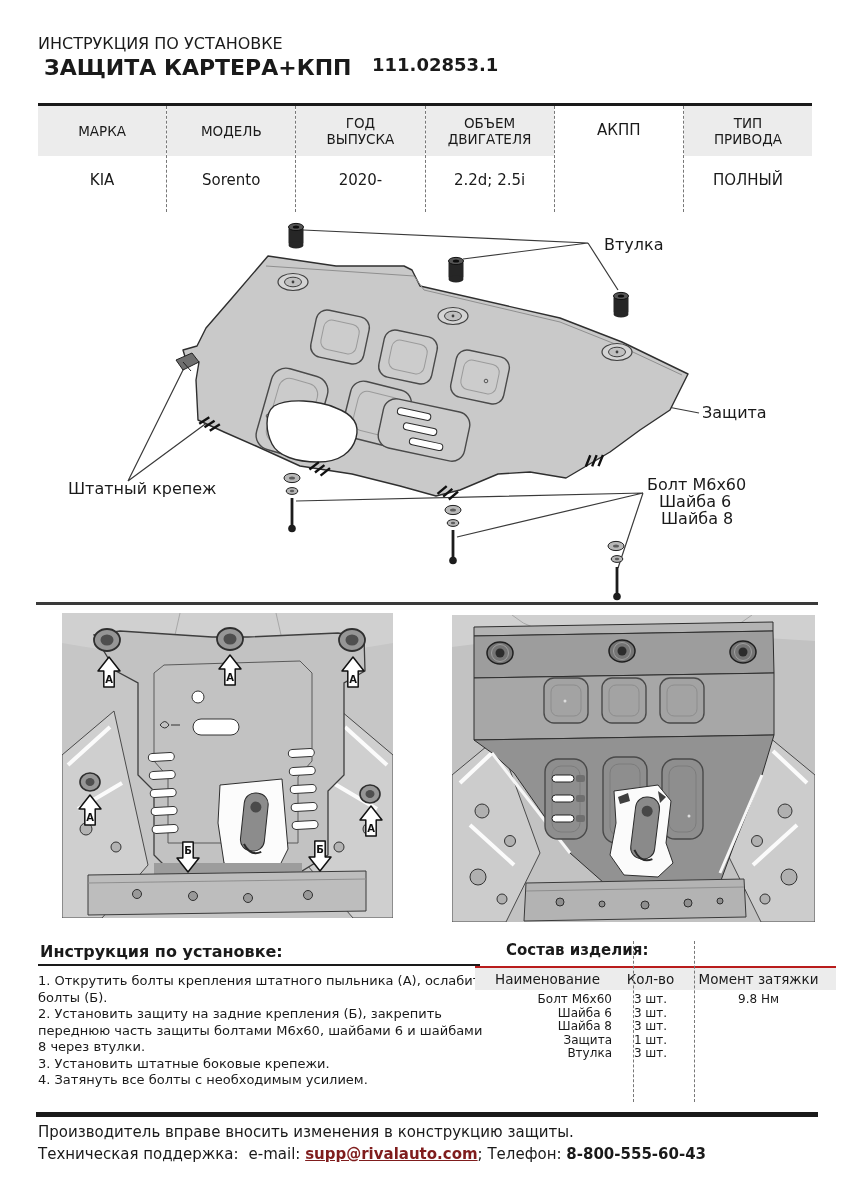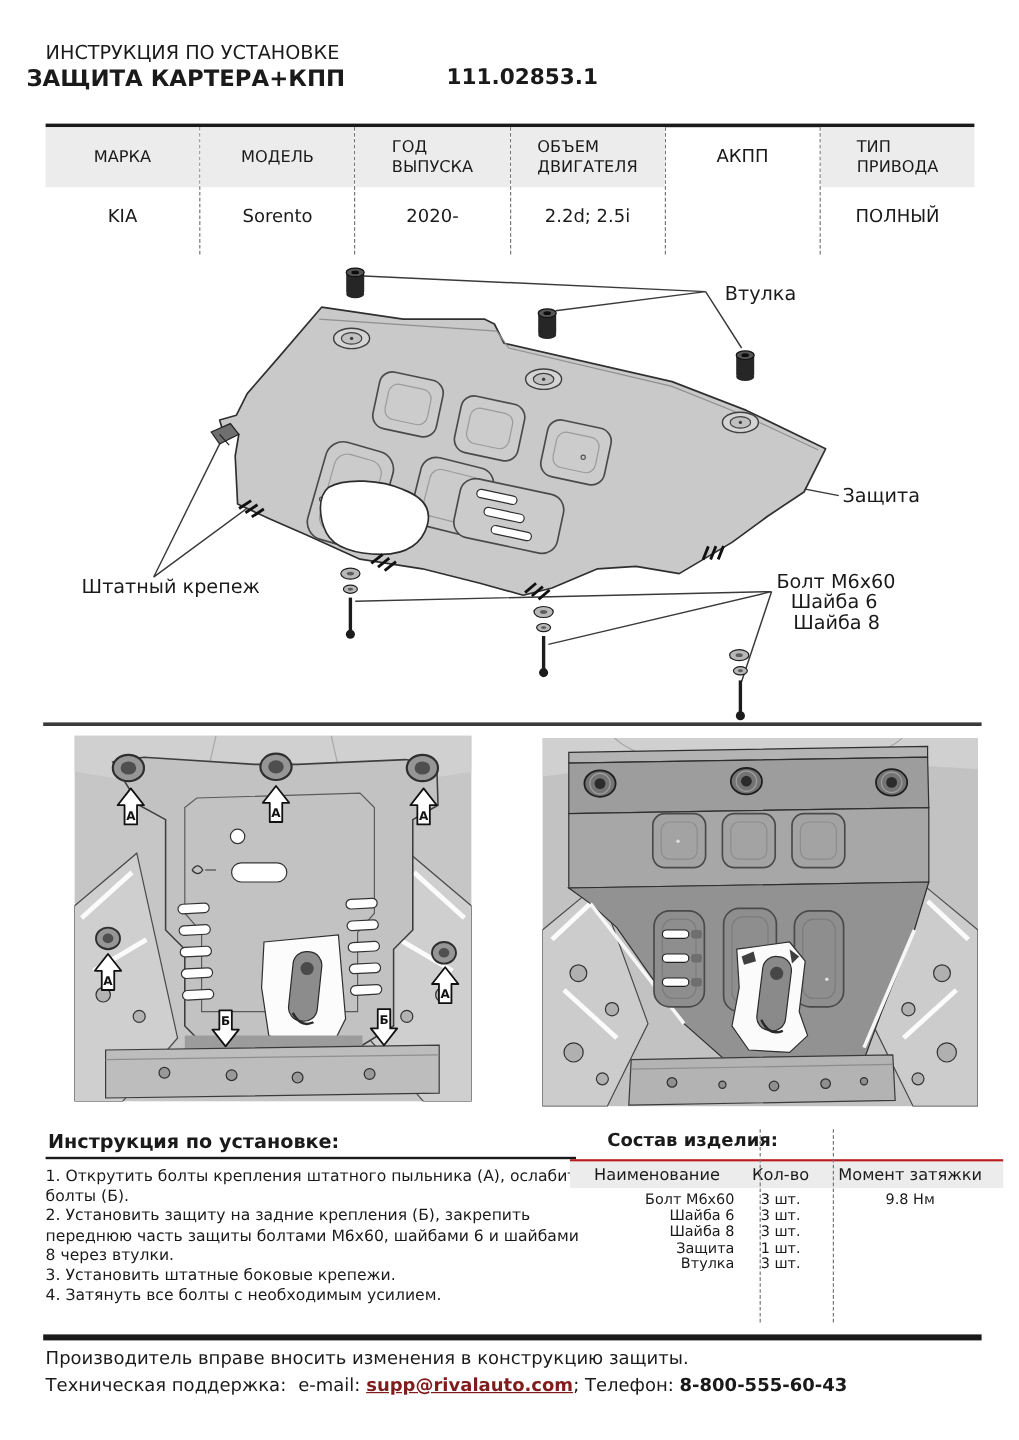--- a/index.html
+++ b/index.html
@@ -1,27 +1,27 @@
 <!DOCTYPE html>
 <html><head>
 <meta charset="utf-8">
 <style>
   html,body{margin:0;padding:0;background:#fff;}
   .page{position:relative;width:849px;height:1200px;background:#fff;overflow:hidden;
         font-family:"DejaVu Sans","Liberation Sans",sans-serif;color:#1a1a1a;}
   
   .hdr-sub{position:absolute;left:38px;top:34px;font-size:16px;}
-  .hdr-title{position:absolute;left:22px;top:55px;font-size:19px;font-weight:bold;}
+  .hdr-title{position:absolute;left:44px;top:55px;font-size:22px;font-weight:bold;}
   .part-no{position:absolute;left:372px;top:54px;font-size:18px;font-weight:bold;}
   
   .spec{position:absolute;left:38px;top:103px;width:774px;border-top:3px solid #1a1a1a;display:flex;}
   .spec-col{flex:1;border-right:1px dashed #777;padding-bottom:8px;}
   .spec-col:last-child{border-right:none;}
   .spec-h{height:50px;background:#ececec;display:flex;align-items:center;justify-content:center;
-          text-align:left;font-size:13.5px;line-height:16px;white-space:pre-line;}
+          text-align:center;font-size:13.5px;line-height:16px;white-space:pre-line;}
   .spec-v{height:48px;display:flex;align-items:center;justify-content:center;font-size:15px;}
   
   .drawing{position:absolute;left:0;top:210px;width:849px;height:392px;}
   .dlabel{font-size:16px;fill:#1a1a1a;}
   .sep1{position:absolute;left:36px;top:602px;width:782px;height:3px;background:#3a3a3a;}
   .photo-left{position:absolute;left:62px;top:613px;width:331px;height:305px;}
   .photo-right{position:absolute;left:452px;top:615px;width:363px;height:307px;}
   .arrT{font-size:10px;font-weight:bold;text-anchor:middle;fill:#111;}
   
   .instr-title{position:absolute;left:40px;top:942px;font-size:16px;font-weight:bold;}

